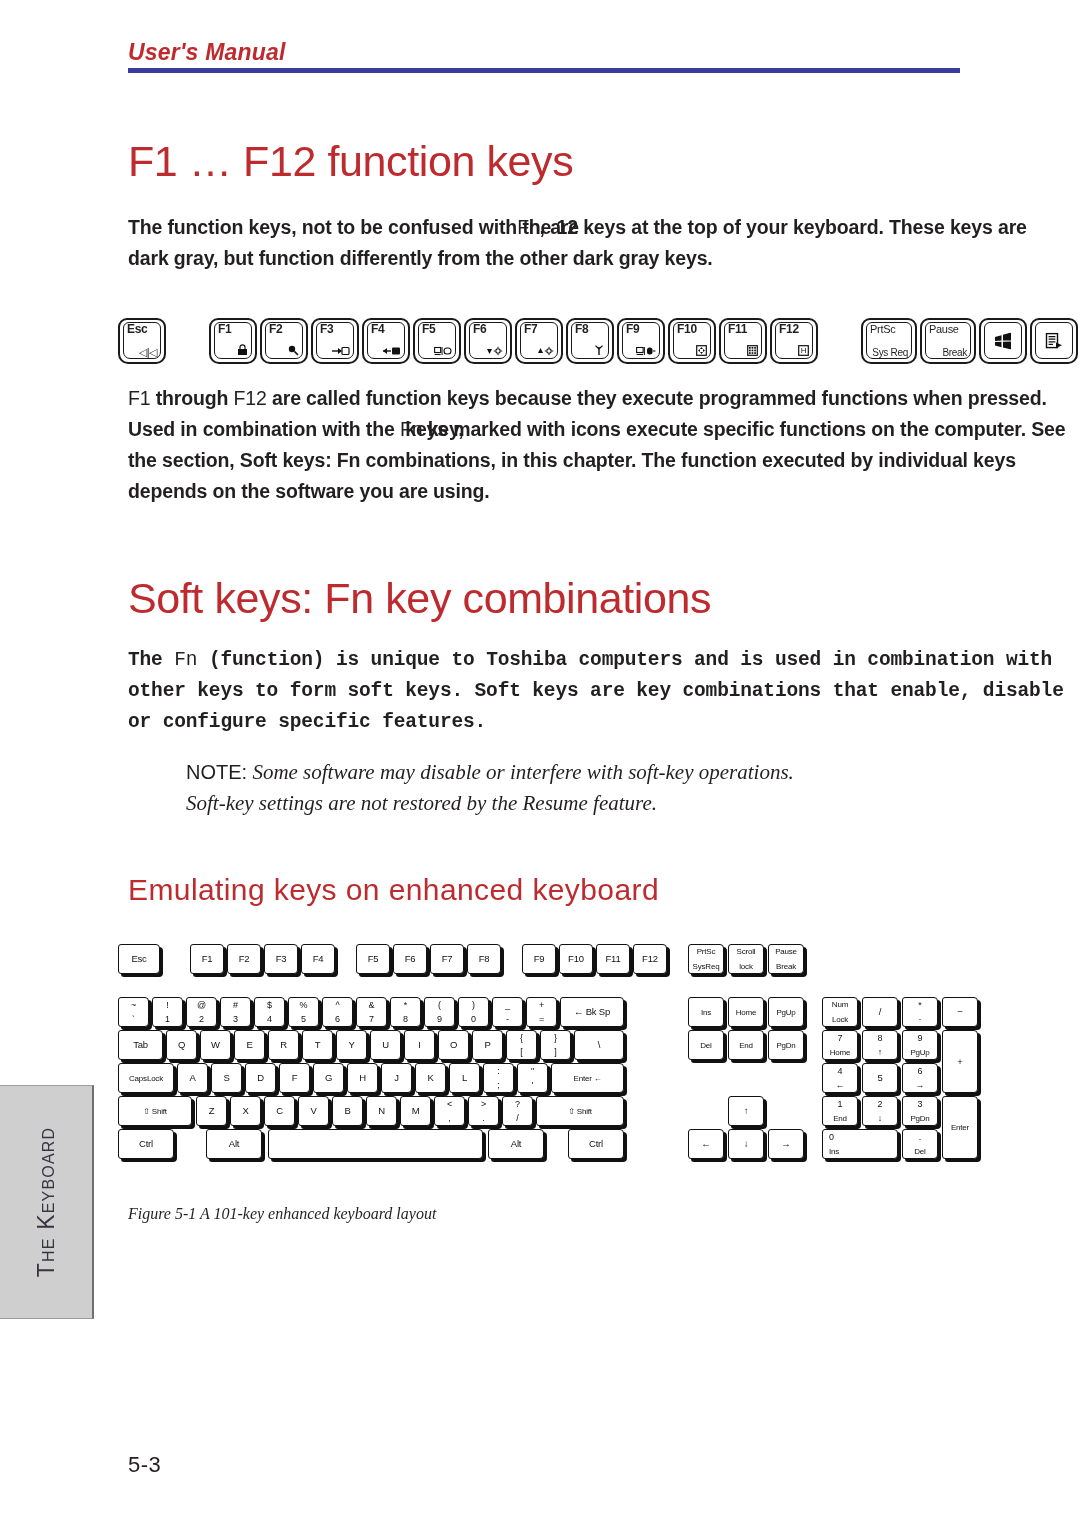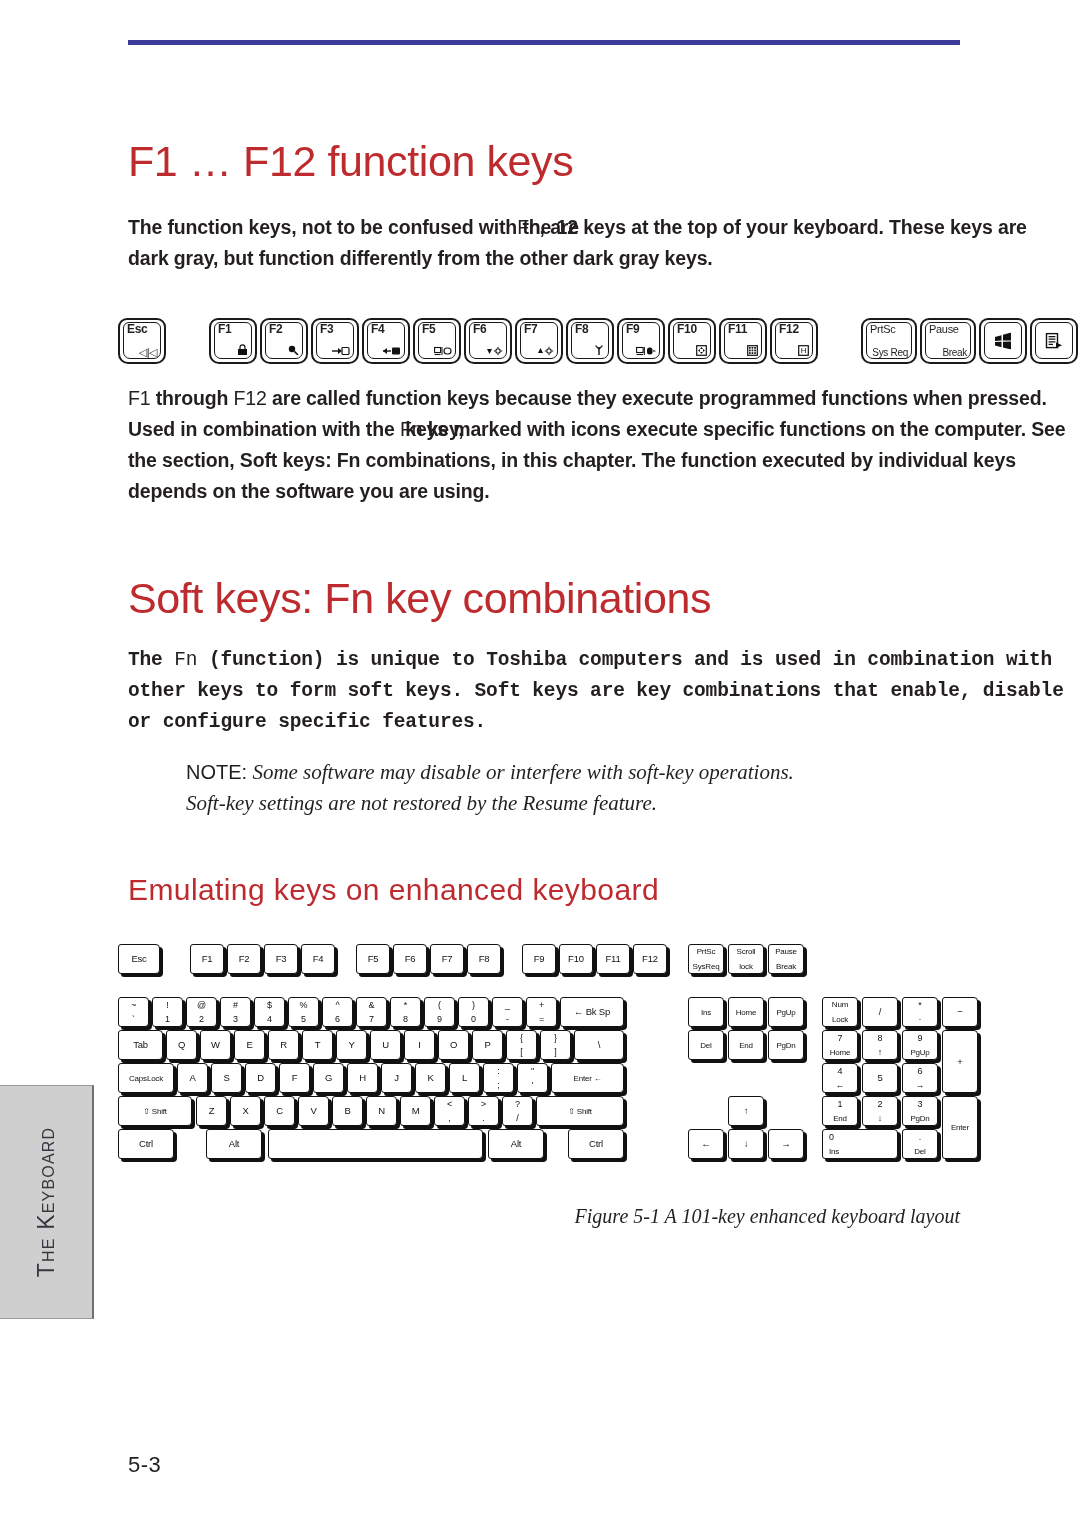--- a/index.html
+++ b/index.html
@@ -98,24 +98,24 @@
     font-size: 20px;
   }
   #note-block .note-italic { font-style: italic; }
 
   
   #figure-caption {
     position: absolute;
     left: 128px;
     top: 1205px;
     width: 832px;
-    text-align: right;
+    text-align: left;
     font-family: "Liberation Serif", serif;
     font-style: italic;
-    font-size: 20px;
+    font-size: 16px;
   }
 
   
   #page-number {
     position: absolute;
     left: 128px;
     top: 1452px;
     font-size: 22px;
     letter-spacing: .5px;
   }
@@ -265,20 +265,21 @@
     font-size: 9.5px;
     line-height: 10px;
   }
   .k .k-sm { font-size: 8px; line-height: 9px; }
   .k.two-line { display: block; }
 </style>
 </head>
 <body>
 
 <div id="running-head">
+  <div class="rh-text">User's Manual</div>
   <div class="rh-rule"></div>
 </div>
 
 <div class="h1" style="left:128px; top:137px;">F1 … F12 function keys</div>
 
 <div class="body-bold" style="left:128px; top:212px; width:944px;">
   <span>The function keys, not to be confused with</span><span class="ovl"><span class="lt">Fn</span><span>, are</span></span><span> the 12 keys at the top of your keyboard. These keys are dark gray, but function differently from the other dark gray keys.</span>
 </div>
 
 <div id="fnkey-strip">

